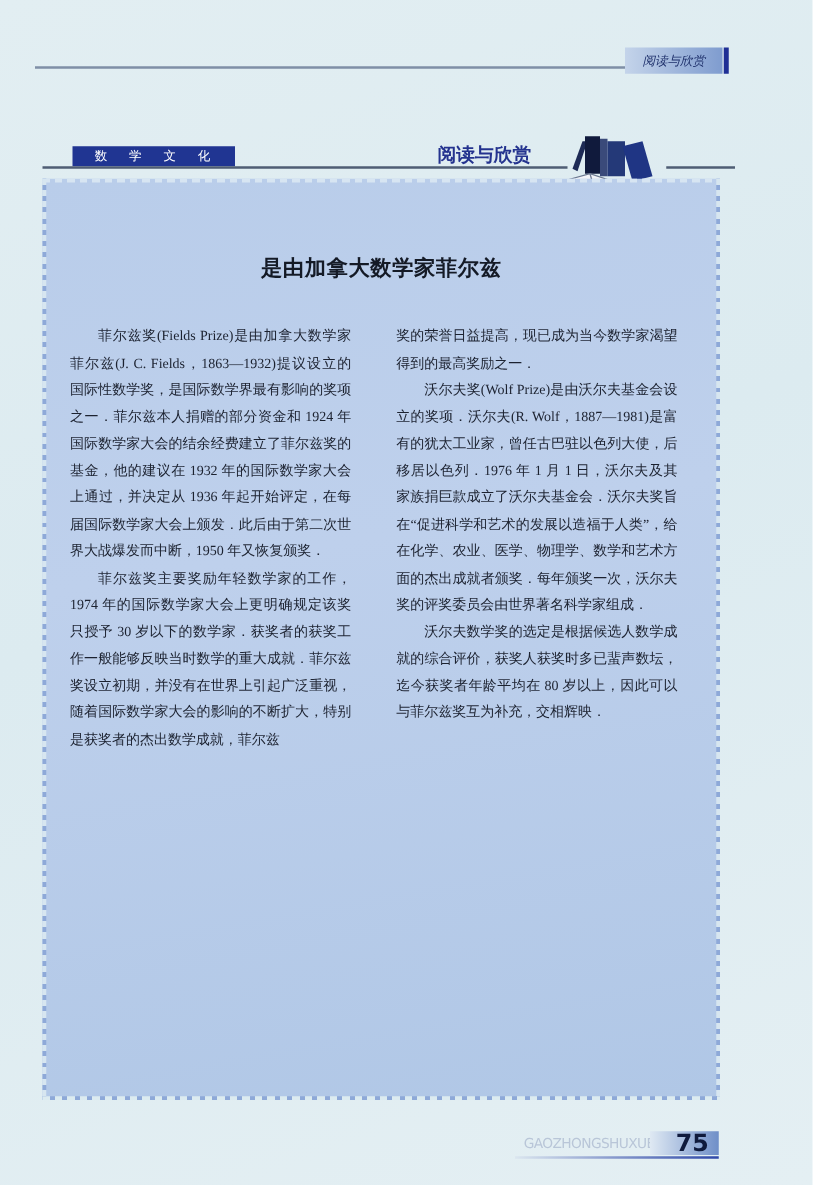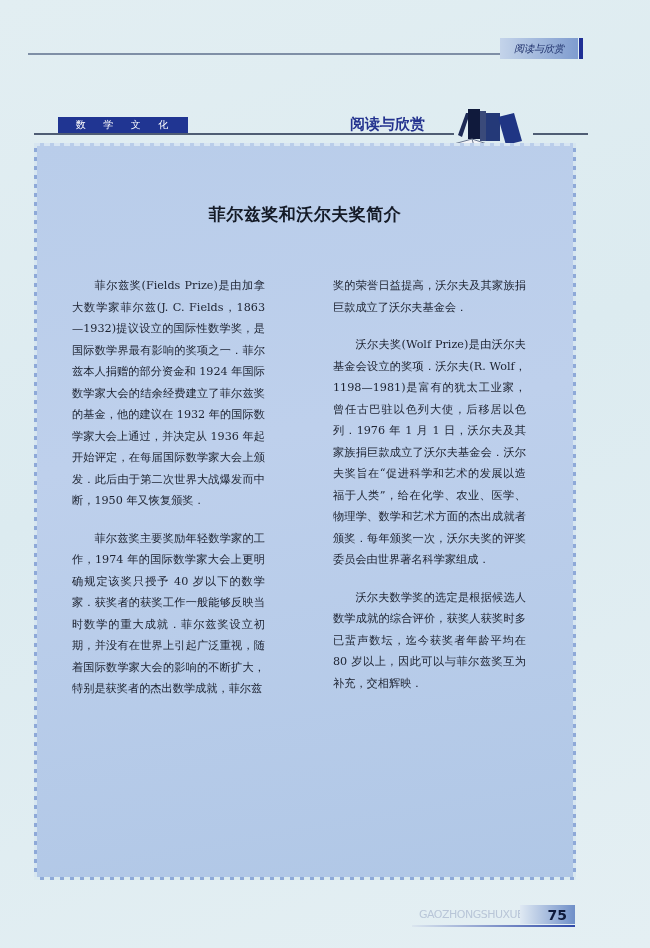--- a/index.html
+++ b/index.html
@@ -72,33 +72,33 @@
       font-family: "DejaVu Serif", serif; font-weight: bold;
       font-size: 17px; color: #141a26; letter-spacing: 0.5px;
     }
     .col {
       position: absolute; top: 116px; width: 225px;
       font-size: 11.2px; line-height: 21.5px; text-align: justify;
       color: #1c2230;
     }
     .col-left { left: 22px; }
     .col-right { left: 283px; }
-    .col p { margin: 16px; text-indent: 2em; }
+    .col p { margin: 0; text-indent: 2em; font-family: Liberation Serif, serif; }
     .col p.cont { text-indent: 0; }
     .footer-text {
       position: absolute; left: 419px; top: 908px;
       font-family: "DejaVu Sans", sans-serif; font-size: 11px;
       color: #b9c6d8; letter-spacing: -0.5px;
     }
     .page-number-box {
       position: absolute; left: 520px; top: 905px; width: 55px; height: 19px;
       background: linear-gradient(90deg, #dfe9f3 0%, #6f8fc8 100%);
       display: flex; align-items: center; justify-content: flex-end; padding-right: 8px;
       box-sizing: border-box;
-      font-family: "DejaVu Sans", sans-serif; font-size: 14px; font-weight: bold; color: #0f1a3c;
+      font-family: "DejaVu Sans", sans-serif; font-size: 19px; font-weight: bold; color: #0f1a3c;
     }
     .footer-rule {
       position: absolute; left: 412px; top: 925px; width: 163px; height: 2px;
       background: linear-gradient(90deg, #dbe6ef 0%, #2e48a8 100%);
     }
   </style>
 </head>
 <body>
 
 <div class="top-rule"></div>
@@ -123,30 +123,30 @@
   <rect x="40" y="8" width="14" height="28" fill="#243978"></rect>
   <polygon points="52,12 68,8 76,36 60,40" fill="#1f3584"></polygon>
   <polygon points="4,40 26,34 50,42 30,48" fill="#f2f4f8" stroke="#6b7890" stroke-width="1"></polygon>
   <line x1="26" y1="34" x2="30" y2="48" stroke="#6b7890" stroke-width="1"></line>
 </svg>
 
 <div class="content-box">
   <div class="edge-left"></div>
   <div class="edge-right"></div>
 
-  <div class="article-title">菲尔兹奖和沃尔夫奖简介</div>
+  <div class="article-title">是由加拿大数学家菲尔兹</div>
 
   <div class="col col-left">
     <p>菲尔兹奖(Fields Prize)是由加拿大数学家菲尔兹(J. C. Fields，1863—1932)提议设立的国际性数学奖，是国际数学界最有影响的奖项之一．菲尔兹本人捐赠的部分资金和 1924 年国际数学家大会的结余经费建立了菲尔兹奖的基金，他的建议在 1932 年的国际数学家大会上通过，并决定从 1936 年起开始评定，在每届国际数学家大会上颁发．此后由于第二次世界大战爆发而中断，1950 年又恢复颁奖．</p>
-    <p>菲尔兹奖主要奖励年轻数学家的工作，1974 年的国际数学家大会上更明确规定该奖只授予 40 岁以下的数学家．获奖者的获奖工作一般能够反映当时数学的重大成就．菲尔兹奖设立初期，并没有在世界上引起广泛重视，随着国际数学家大会的影响的不断扩大，特别是获奖者的杰出数学成就，菲尔兹</p>
+    <p>菲尔兹奖主要奖励年轻数学家的工作，1974 年的国际数学家大会上更明确规定该奖只授予 30 岁以下的数学家．获奖者的获奖工作一般能够反映当时数学的重大成就．菲尔兹奖设立初期，并没有在世界上引起广泛重视，随着国际数学家大会的影响的不断扩大，特别是获奖者的杰出数学成就，菲尔兹</p>
   </div>
 
   <div class="col col-right">
-    <p class="cont">奖的荣誉日益提高，沃尔夫及其家族捐巨款成立了沃尔夫基金会．</p>
-    <p>沃尔夫奖(Wolf Prize)是由沃尔夫基金会设立的奖项．沃尔夫(R. Wolf，1198—1981)是富有的犹太工业家，曾任古巴驻以色列大使，后移居以色列．1976 年 1 月 1 日，沃尔夫及其家族捐巨款成立了沃尔夫基金会．沃尔夫奖旨在“促进科学和艺术的发展以造福于人类”，给在化学、农业、医学、物理学、数学和艺术方面的杰出成就者颁奖．每年颁奖一次，沃尔夫奖的评奖委员会由世界著名科学家组成．</p>
+    <p class="cont">奖的荣誉日益提高，现已成为当今数学家渴望得到的最高奖励之一．</p>
+    <p>沃尔夫奖(Wolf Prize)是由沃尔夫基金会设立的奖项．沃尔夫(R. Wolf，1887—1981)是富有的犹太工业家，曾任古巴驻以色列大使，后移居以色列．1976 年 1 月 1 日，沃尔夫及其家族捐巨款成立了沃尔夫基金会．沃尔夫奖旨在“促进科学和艺术的发展以造福于人类”，给在化学、农业、医学、物理学、数学和艺术方面的杰出成就者颁奖．每年颁奖一次，沃尔夫奖的评奖委员会由世界著名科学家组成．</p>
     <p>沃尔夫数学奖的选定是根据候选人数学成就的综合评价，获奖人获奖时多已蜚声数坛，迄今获奖者年龄平均在 80 岁以上，因此可以与菲尔兹奖互为补充，交相辉映．</p>
   </div>
 </div>
 
 <div class="footer-text">GAOZHONGSHUXUE</div>
 <div class="page-number-box">
   <span>75</span>
 </div>
 <div class="footer-rule"></div>
 

